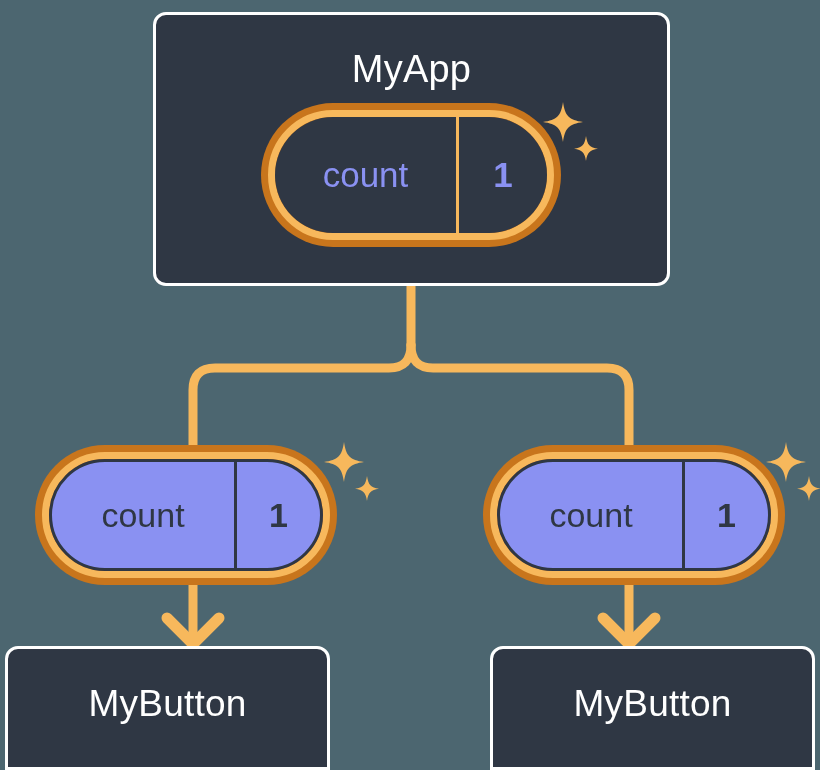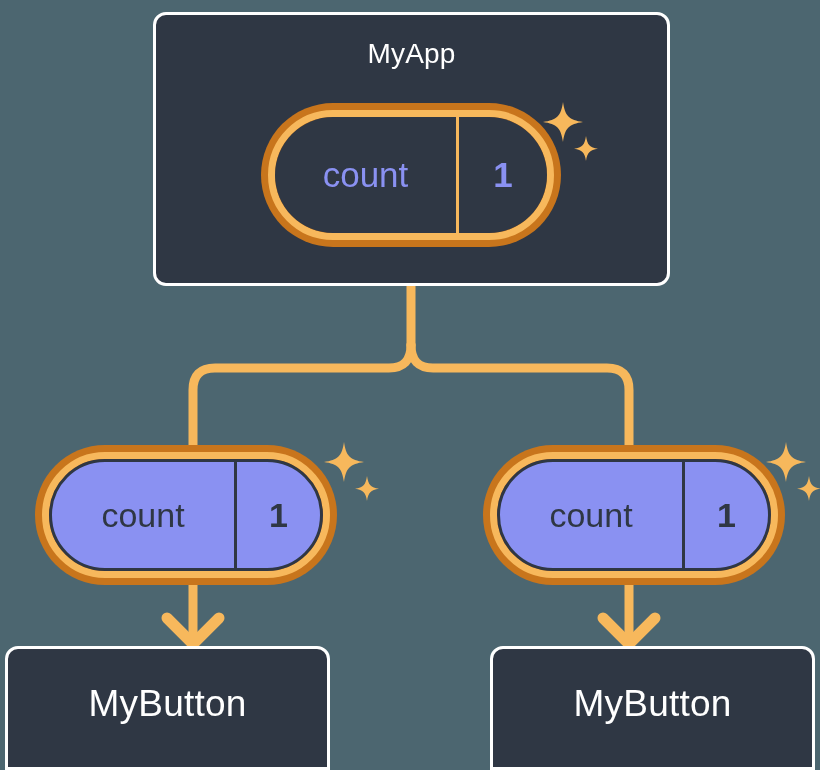--- a/index.html
+++ b/index.html
@@ -50,21 +50,21 @@
     letter-spacing: 0.2px;
     white-space: nowrap;
   }
 
   #box-myapp {
     left: 153px;
     top: 12px;
     width: 517px;
     height: 274px;
   }
-  #box-myapp .box-title { top: 23px; font-size: 28px; }
+  #box-myapp .box-title { top: 33px; font-size: 38px; }
 
   #box-mybutton-left {
     left: 5px;
     top: 646px;
     width: 325px;
     height: 124px;
     border-bottom-left-radius: 0;
     border-bottom-right-radius: 0;
   }
   #box-mybutton-left .box-title { top: 34px; }

